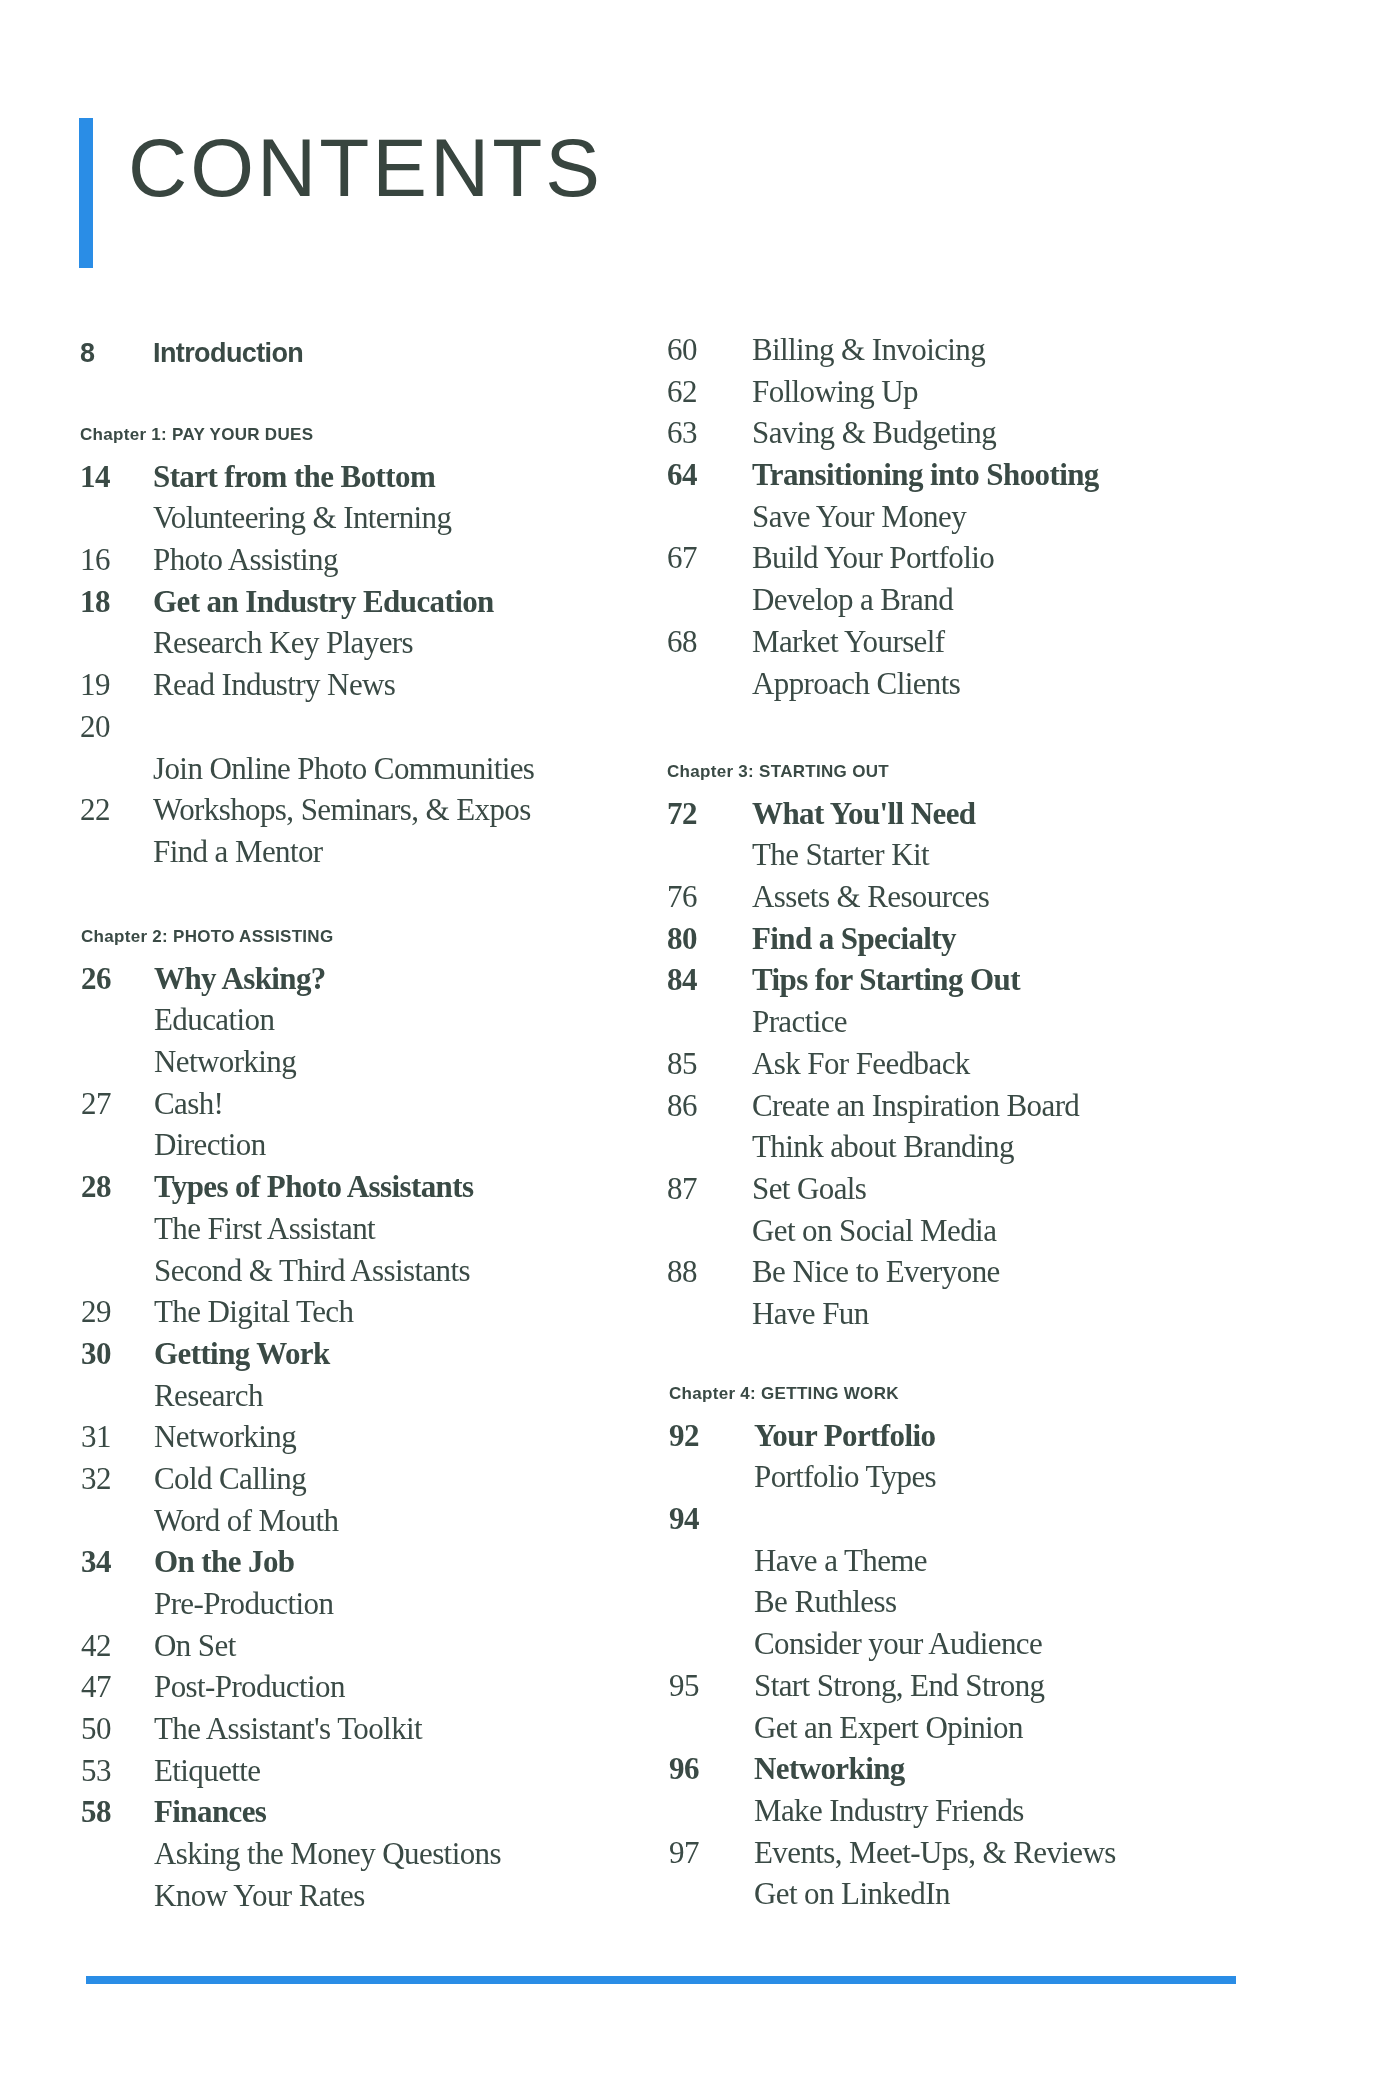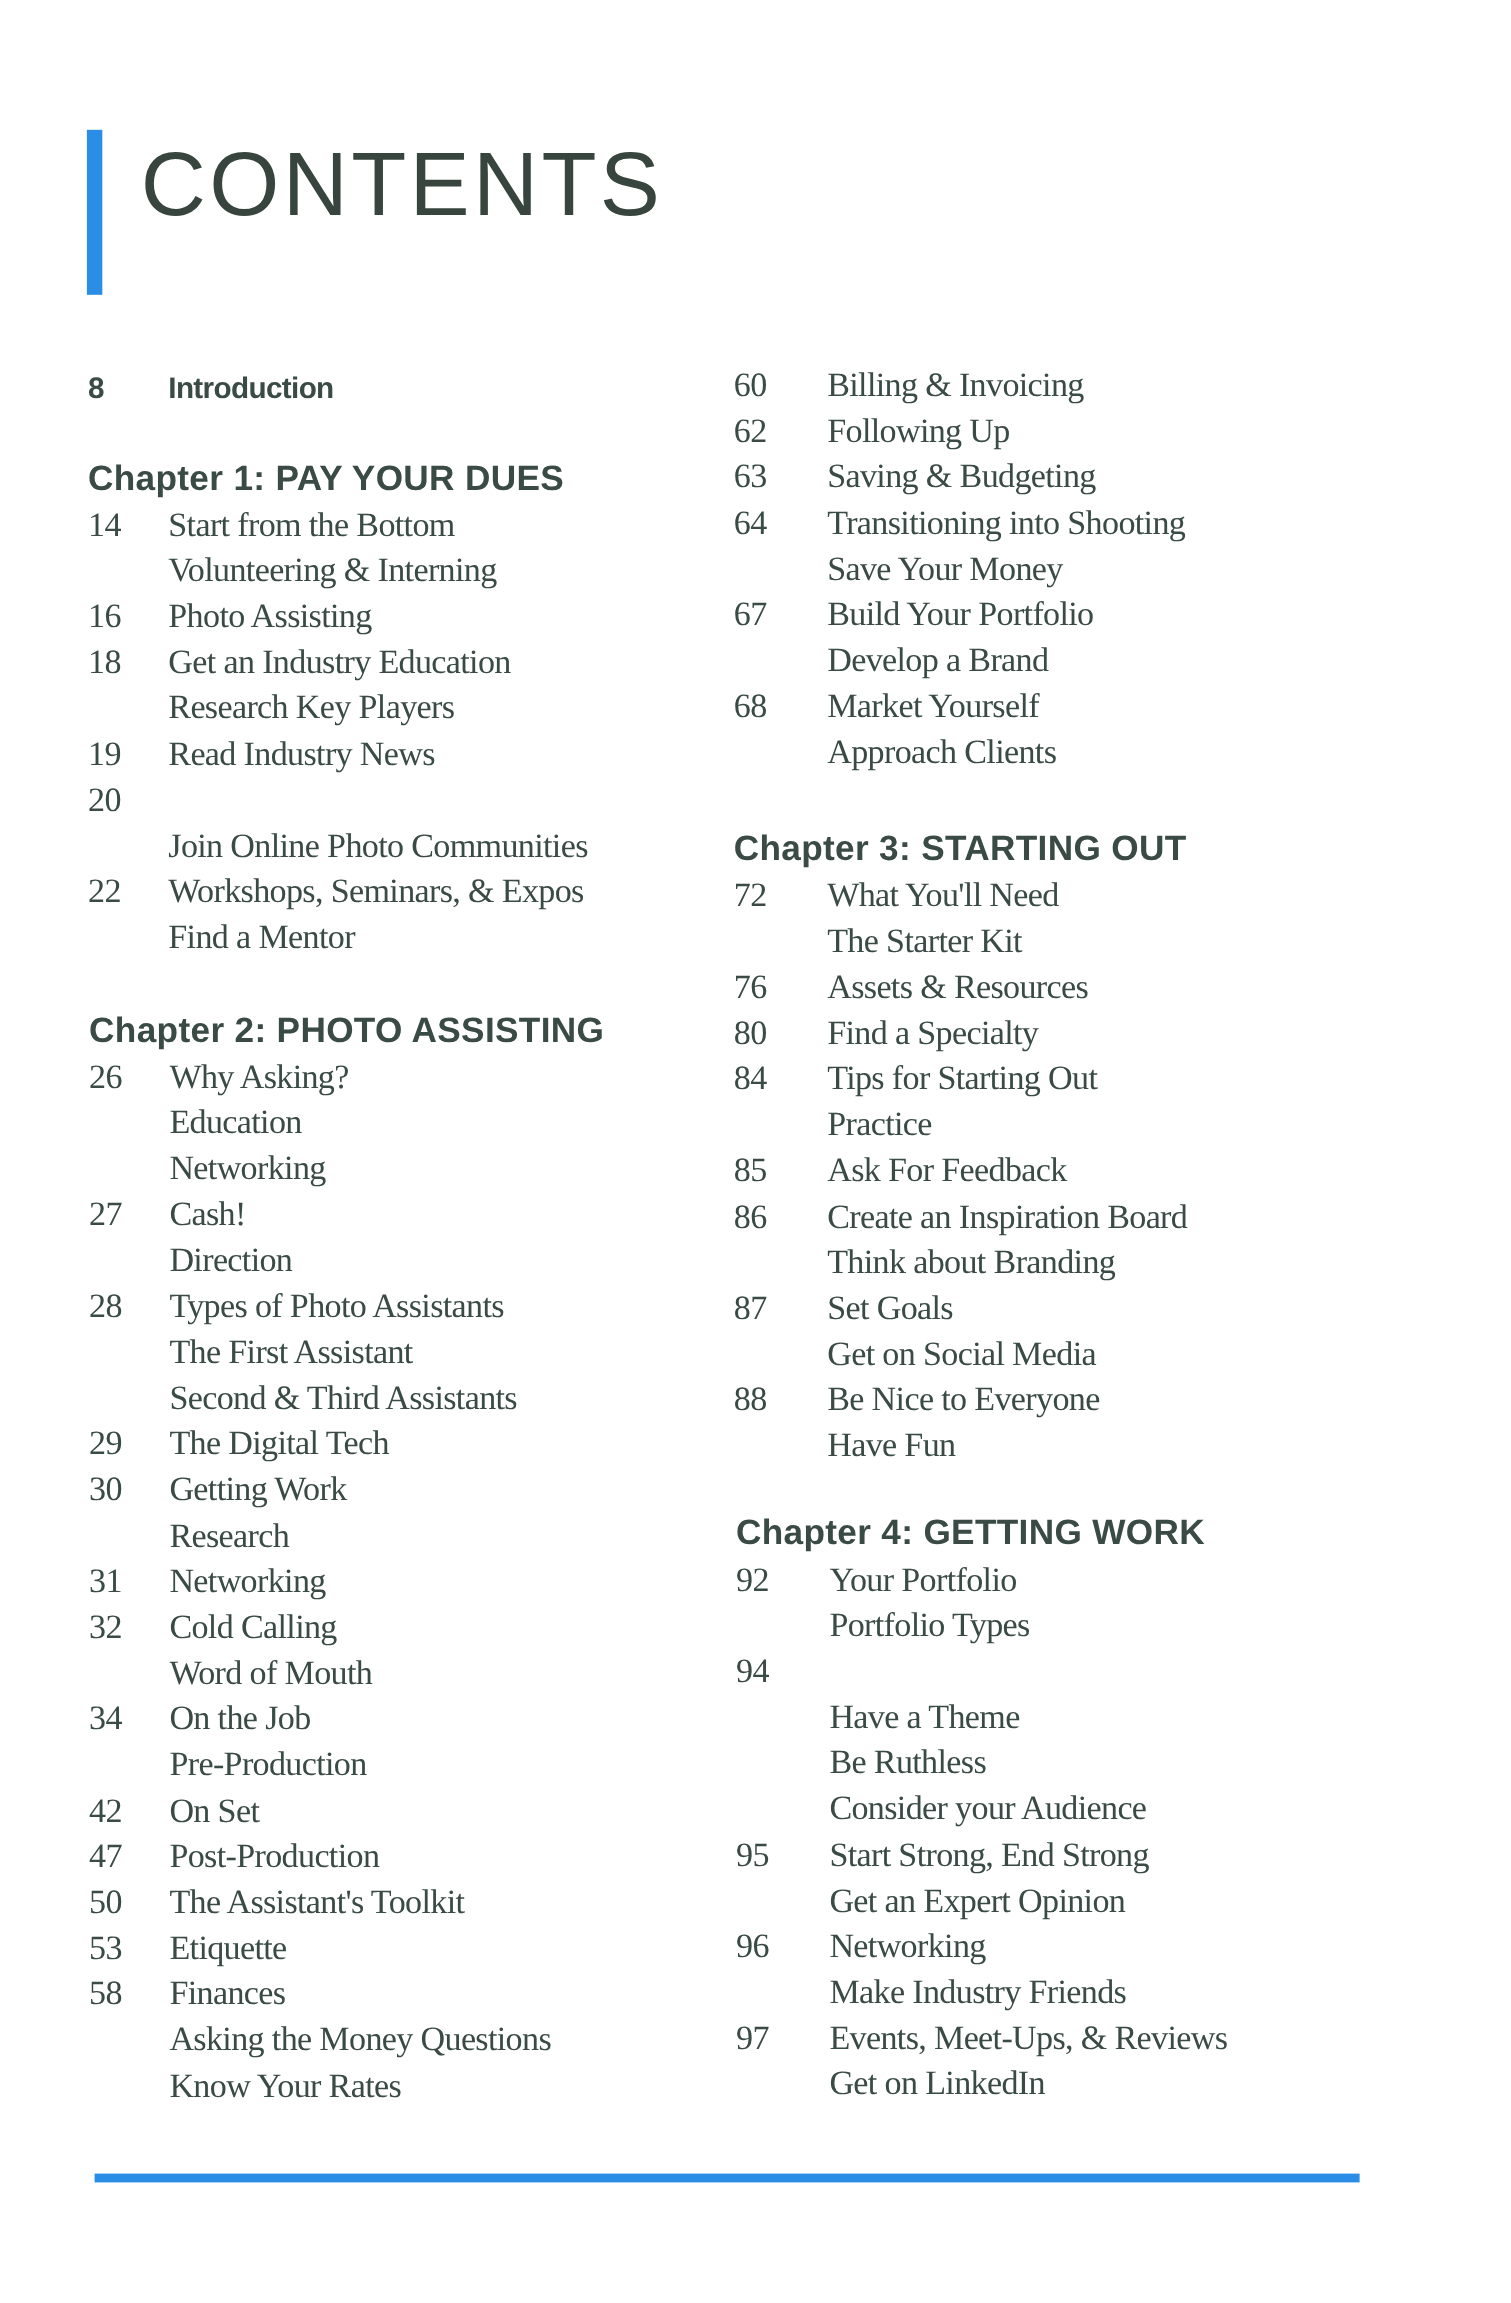--- a/index.html
+++ b/index.html
@@ -21,26 +21,26 @@
     position: relative; height: 41.7px; line-height: 41.7px; white-space: nowrap;
   }
   .num {
     position: absolute; left: 0; top: 0;
     font-family: "Liberation Serif", serif; font-size: 31px; letter-spacing: -0.5px;
   }
   .label {
     position: absolute; top: 0;
     font-family: "Liberation Serif", serif; font-size: 31px; letter-spacing: -0.6px;
   }
-  .row.bold .num, .row.bold .label { font-weight: 400; }
+  .row.bold .num, .row.bold .label { font-weight: 700; }
   .left .label { left: 73px; }
   .right .label { left: 85px; text-align: center; }
   .chapter {
     font-family: "Liberation Sans", sans-serif; font-weight: 700;
-    font-size: 32px; height: 41.7px; line-height: 41.7px; letter-spacing: 0.3px;
+    font-size: 17px; height: 41.7px; line-height: 41.7px; letter-spacing: 0.3px;
     white-space: nowrap;
   }
   .intro .num, .intro .label {
     font-family: "Liberation Sans", sans-serif; font-weight: 700; font-size: 27px;
   }
   .bottom-rule {
     position: absolute; left: 86px; top: 1976px; width: 1150px; height: 8px;
     background: #2a8de6;
   }
 </style>

